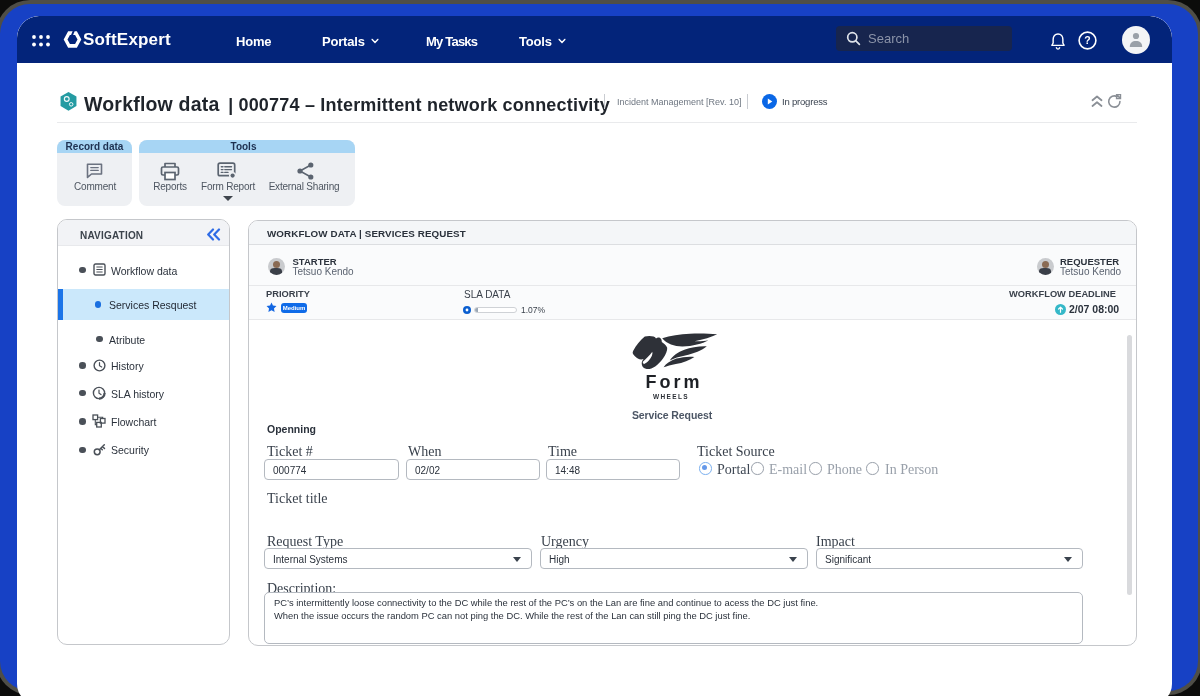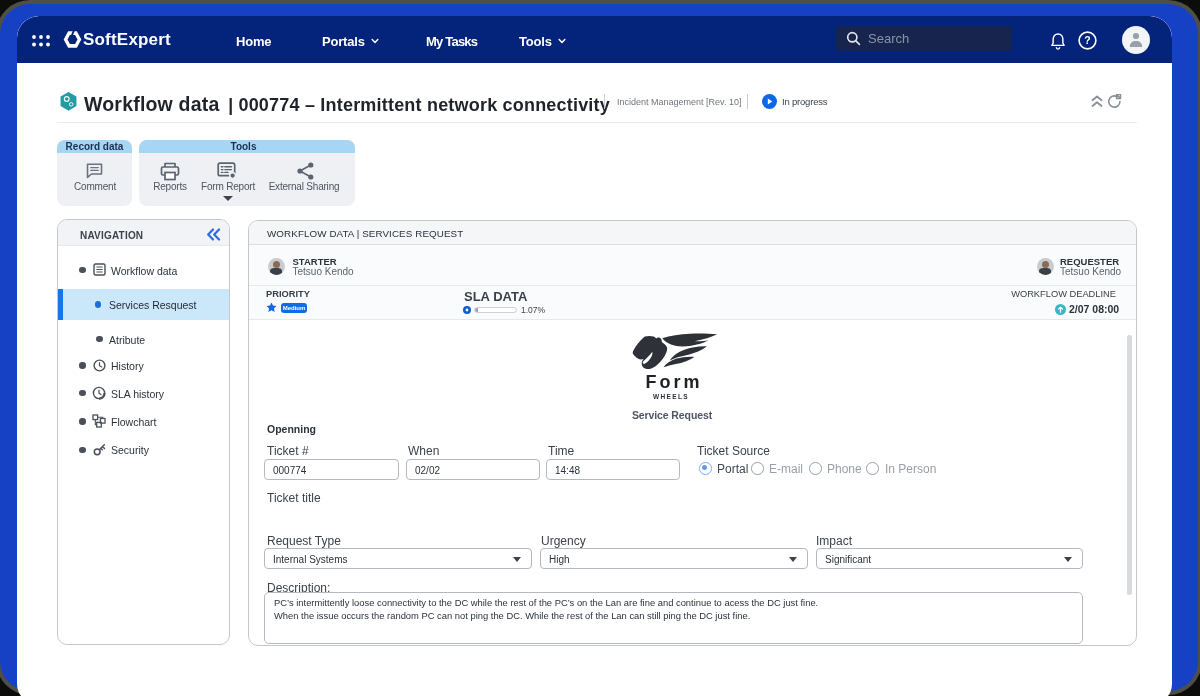--- a/index.html
+++ b/index.html
@@ -19,21 +19,21 @@
 .hr1 { position:absolute; left:40px; top:106px; width:1080px; height:1px; background:#e9eaec; }
 .group { position:absolute; top:124px; border-radius:8px; background:#eef0f3; }
 .group .ghead { height:13px; background:#a7d5f4; border-radius:8px 8px 0 0; text-align:center; font-size:10px; font-weight:bold; color:#1d3050; line-height:13px; }
 .glabel { position:absolute; font-size:10px; letter-spacing:-0.2px; color:#4d5560; white-space:nowrap; transform:translateX(-50%); }
 .panel { position:absolute; background:#fff; border:1px solid #c5c7cb; border-radius:10px; }
 .nav-item { position:absolute; font-size:10.5px; color:#2b323c; white-space:nowrap; }
 .bullet { position:absolute; width:6.5px; height:6.5px; border-radius:50%; background:#4a5058; }
 .inp { position:absolute; border:1px solid #b4b9c0; border-radius:4px; background:#fff; font-size:10px; color:#2b323c; }
 .inp .v { position:absolute; left:8px; top:50%; transform:translateY(-50%); white-space:nowrap; }
 .selchev { position:absolute; right:10px; top:8px; width:0; height:0; border-left:4.5px solid transparent; border-right:4.5px solid transparent; border-top:5px solid #3a424d; }
-.fl { position:absolute; font-size:12px; color:#3a424d; white-space:nowrap; }
+.fl { position:absolute; font-size:14px; color:#3a424d; white-space:nowrap;font-family:Liberation Serif, serif; }
 </style>
 </head>
 <body>
 <div class="blue"></div>
 <div class="app">
   <div class="topbar">
 
     <svg class="abs" style="left:14px;top:17px" width="20" height="15" viewBox="0 0 20 15">
       <g fill="#ffffff">
         <circle cx="3" cy="4" r="1.9"></circle>
@@ -201,21 +201,21 @@
     <div class="bullet" style="left:21px;top:226.5px"></div>
     <svg class="abs" style="left:35px;top:223px" width="13" height="13" viewBox="0 0 13 13">
       <circle cx="4.2" cy="8.8" r="2.9" fill="none" stroke="#4a5058" stroke-width="1.5"></circle>
       <path d="M6.3 6.7 L11.3 1.7 M9.5 3.5 L11.5 5.5 M7.8 5.2 L9.3 6.7" stroke="#4a5058" stroke-width="1.5" fill="none" stroke-linecap="round"></path>
     </svg>
     <div class="nav-item" style="left:53px;top:224px">Security</div>
   </div>
 
   <div class="panel" style="left:231px;top:204px;width:889px;height:426px;overflow:hidden">
     <div class="abs" style="left:0;top:0;width:887px;height:24px;background:#f4f6f8;border-bottom:1px solid #dcdee1"></div>
-    <div class="abs" style="left:18px;top:7px;font-size:9.8px;font-weight:normal;color:#2b323c;letter-spacing:0.1px">WORKFLOW DATA | SERVICES REQUEST</div>
+    <div class="abs" style="left:18px;top:7px;font-size:9.8px;font-weight:bold;color:#2b323c;letter-spacing:0.1px">WORKFLOW DATA | SERVICES REQUEST</div>
     <div class="abs" style="left:0;top:24px;width:887px;height:41px;background:#fafbfc;border-bottom:1px solid #e7e8ea"></div>
 
     <div class="abs" style="left:18.5px;top:36.5px;width:17px;height:17px;border-radius:50%;background:#c9cbce;overflow:hidden">
       <div class="abs" style="left:5px;top:3px;width:7px;height:7px;border-radius:50%;background:#8a6b54"></div>
       <div class="abs" style="left:2.5px;top:10px;width:12px;height:8px;border-radius:40% 40% 0 0;background:#3a3f48"></div>
     </div>
     <div class="abs" style="left:43.5px;top:34.5px;font-size:9.5px;font-weight:bold;color:#2b323c">STARTER</div>
     <div class="abs" style="left:43.5px;top:45px;font-size:10px;color:#5c6471">Tetsuo Kendo</div>
     <div class="abs" style="left:787.5px;top:36.5px;width:17px;height:17px;border-radius:50%;background:#c9cbce;overflow:hidden">
       <div class="abs" style="left:5px;top:3px;width:7px;height:7px;border-radius:50%;background:#8a6b54"></div>
@@ -223,30 +223,30 @@
     </div>
     <div class="abs" style="left:811px;top:34.5px;font-size:9.5px;font-weight:bold;color:#2b323c">REQUESTER</div>
     <div class="abs" style="left:811px;top:45px;font-size:10px;color:#5c6471">Tetsuo Kendo</div>
 
     <div class="abs" style="left:0;top:65px;width:887px;height:34px;background:#fafbfc;border-bottom:1px solid #e7e8ea"></div>
     <div class="abs" style="left:17px;top:68px;font-size:9.3px;font-weight:bold;color:#3a414b">PRIORITY</div>
     <svg class="abs" style="left:17px;top:81px" width="11" height="11" viewBox="0 0 12 12">
       <path d="M6 0.5 L7.6 3.9 L11.4 4.4 L8.7 7 L9.4 10.8 L6 9 L2.6 10.8 L3.3 7 L0.6 4.4 L4.4 3.9 Z" fill="#1467e2"></path>
     </svg>
     <div class="abs" style="left:32px;top:82px;width:26px;height:10px;background:#0f6be8;border-radius:3px;color:#fff;font-size:6px;font-weight:bold;text-align:center;line-height:10px">Medium</div>
-    <div class="abs" style="left:215px;top:68px;font-size:13px;font-weight:bold;color:#3a414b">SLA DATA</div>
+    <div class="abs" style="left:215px;top:68px;font-size:10px;font-weight:normal;color:#3a414b">SLA DATA</div>
     <svg class="abs" style="left:214px;top:85px" width="8" height="8" viewBox="0 0 8 8">
       <circle cx="4" cy="4" r="4" fill="#0b5fd0"></circle>
         <circle cx="4" cy="4" r="1.4" fill="#fff"></circle>
     </svg>
     <div class="abs" style="left:225px;top:85.5px;width:43px;height:6px;border:1px solid #cfd2d6;border-radius:3px;background:#fff;overflow:hidden">
       <div class="abs" style="left:0;top:0;width:3px;height:6px;background:#9aa7b5"></div>
     </div>
     <div class="abs" style="left:272px;top:84px;font-size:8.5px;color:#3c434d">1.07%</div>
-    <div class="abs" style="right:20px;top:68px;font-size:9.3px;font-weight:normal;color:#3a414b">WORKFLOW DEADLINE</div>
+    <div class="abs" style="right:20px;top:68px;font-size:9.3px;font-weight:bold;color:#3a414b">WORKFLOW DEADLINE</div>
     <svg class="abs" style="left:806px;top:83px" width="11" height="11" viewBox="0 0 11 11">
       <circle cx="5.5" cy="5.5" r="5.5" fill="#35b8c8"></circle>
       <path d="M5.5 8.2 V3.4 M3.6 5 L5.5 3.1 L7.4 5" stroke="#fff" stroke-width="1.2" fill="none" stroke-linecap="round" stroke-linejoin="round"></path>
     </svg>
     <div class="abs" style="left:820px;top:82px;font-size:10.5px;font-weight:bold;color:#2b323c">2/07 08:00</div>
 
     <svg class="abs" style="left:377px;top:108px" width="95" height="47" viewBox="0 0 95 47">
       <g fill="#2e3138">
         <path d="M18.8,7.6
                  C21.4,6.9 25.2,6.9 27.6,7.6

